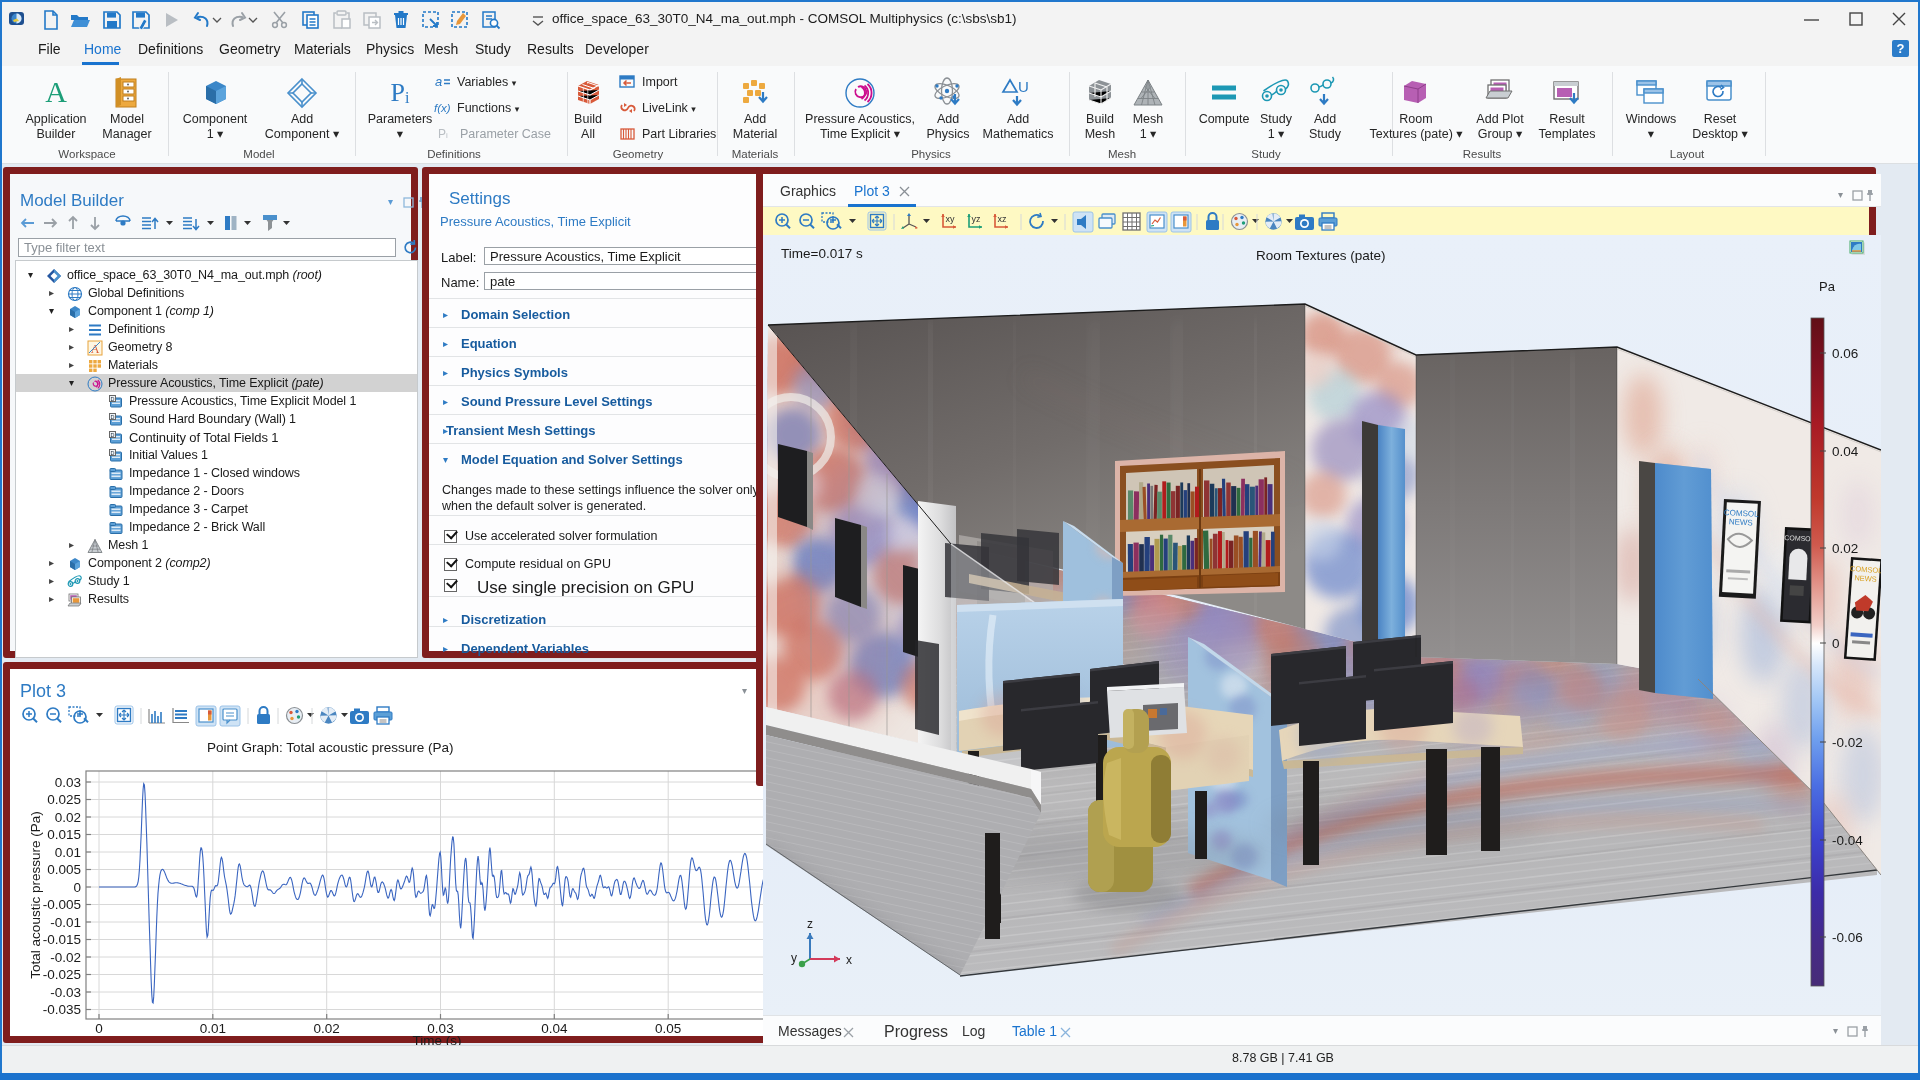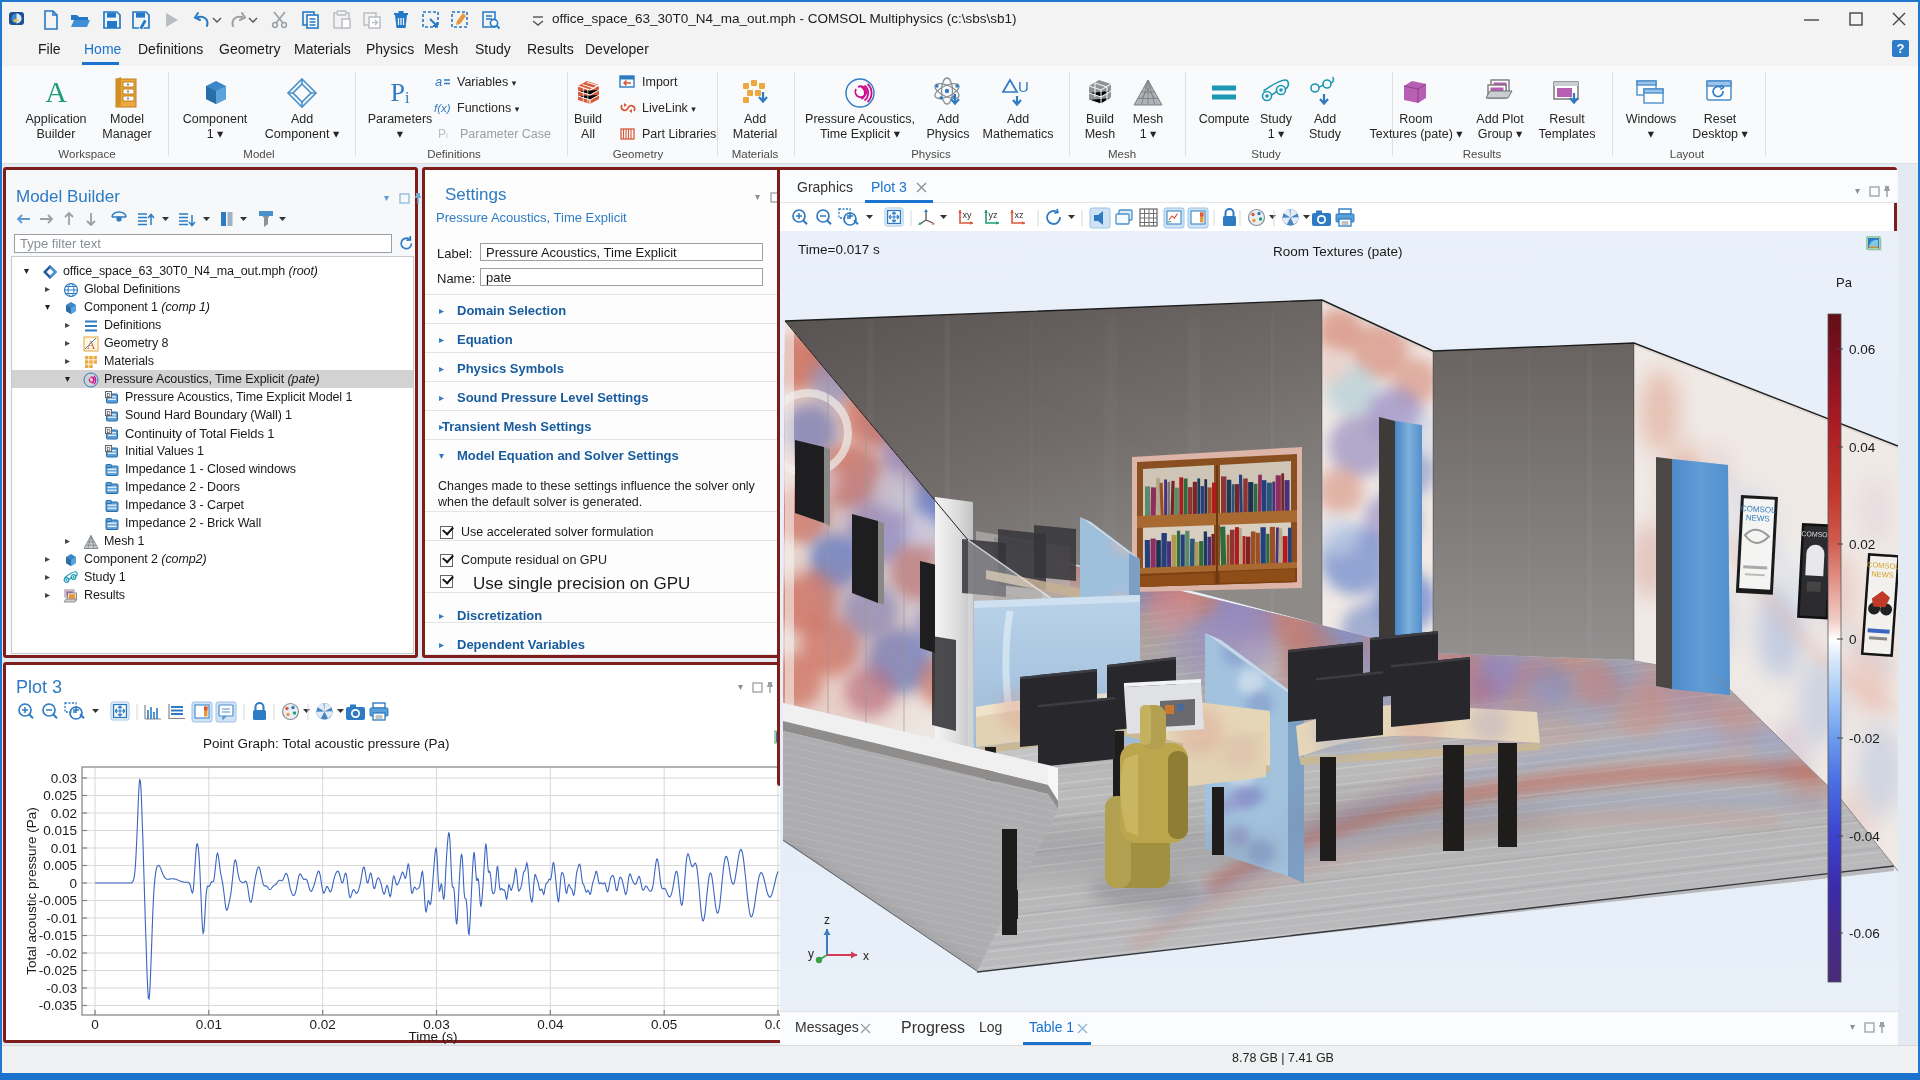--- a/index.html
+++ b/index.html
@@ -1,17 +1,17 @@
 <!DOCTYPE html>
 <html><head><meta charset="utf-8"><title>COMSOL</title><style>
 *{box-sizing:border-box;margin:0;padding:0}
 html,body{width:1920px;height:1080px;overflow:hidden}
 body{font-family:"Liberation Sans",sans-serif;background:#e3eaf2;position:relative;font-size:13px;color:#1a1a1a}
 .abs{position:absolute}
-.panel{position:absolute;background:#f6f8fa;border:3px solid #7f1d1d;border-radius:3px}
+.panel{position:absolute;background:#f6f8fa;border:7px solid #7f1d1d;border-radius:3px}
 .ptitle{color:#2e7bc4;font-size:17px}
 .icon{display:inline-block;vertical-align:middle}
 .sec{color:#175b9e;font-size:13px;font-weight:bold}
 .rbtn{position:absolute;text-align:center;font-size:12.5px;color:#262626;line-height:15px}
 .chk{position:absolute;width:13px;height:13px;border:1px solid #666;background:#fff}
 .chk:after{content:"";position:absolute;left:2px;top:-1px;width:8px;height:5px;border-left:2px solid #111;border-bottom:2px solid #111;transform:rotate(-48deg)}
 </style></head><body>
 
 <div class="abs" style="left:0;top:0;width:1920px;height:2px;background:#2077cd"></div>
 <div class="abs" style="left:0;top:0;width:2px;height:1080px;background:#2077cd"></div>
@@ -745,21 +745,21 @@
       <line x1="544.3" y1="345" x2="544.3" y2="350" stroke="#808080" stroke-width="1.2"></line>
       <text x="658.2" y="364" text-anchor="middle" font-size="13.5" fill="#1a1a1a">0.05</text>
       <line x1="658.2" y1="345" x2="658.2" y2="350" stroke="#808080" stroke-width="1.2"></line>
       <text x="772.0" y="364" text-anchor="middle" font-size="13.5" fill="#1a1a1a">0.06</text>
       <line x1="772.0" y1="345" x2="772.0" y2="350" stroke="#808080" stroke-width="1.2"></line>
       <text x="427" y="376" text-anchor="middle" font-size="13.5" fill="#1a1a1a">Time (s)</text>
       <text x="30" y="226" text-anchor="middle" font-size="13.5" fill="#1a1a1a" transform="rotate(-90 30 226)">Total acoustic pressure (Pa)</text>
       <polyline points="89.0,218.0 89.6,218.0 90.2,218.0 90.9,218.0 91.5,218.0 92.1,218.0 92.7,218.0 93.4,218.0 94.0,218.0 94.6,218.0 95.2,218.0 95.8,218.0 96.5,218.0 97.1,218.0 97.7,218.0 98.3,218.0 98.9,218.0 99.6,218.0 100.2,218.0 100.8,218.0 101.4,218.0 102.1,218.0 102.7,218.0 103.3,218.0 103.9,218.0 104.5,218.0 105.2,218.0 105.8,218.0 106.4,218.0 107.0,218.0 107.6,218.0 108.3,218.0 108.9,218.0 109.5,218.0 110.1,218.0 110.8,218.0 111.4,218.0 112.0,218.0 112.6,218.0 113.2,218.0 113.9,218.0 114.5,218.0 115.1,218.0 115.7,218.0 116.3,218.0 117.0,218.0 117.6,218.0 118.2,218.0 118.8,218.0 119.5,218.0 120.1,218.0 120.7,218.0 121.3,218.0 121.9,218.0 122.6,218.0 123.2,218.0 123.8,218.0 124.4,218.0 125.0,217.9 125.7,217.7 126.3,217.3 126.9,216.5 127.5,215.0 128.2,212.3 128.8,207.7 129.4,200.6 130.0,190.7 130.6,177.7 131.3,162.5 131.9,146.3 132.5,131.5 133.1,120.2 133.7,114.7 134.4,116.0 135.0,124.1 135.6,137.9 136.2,155.5 136.9,175.0 137.5,195.2 138.1,215.4 138.7,235.5 139.3,255.7 140.0,275.9 140.6,295.2 141.2,312.4 141.8,325.6 142.4,333.2 143.1,334.0 143.7,327.9 144.3,316.0 144.9,300.0 145.6,282.1 146.2,264.3 146.8,248.2 147.4,234.8 148.0,224.1 148.7,216.1 149.3,210.3 149.9,206.2 150.5,203.4 151.1,201.6 151.8,200.6 152.4,200.3 153.0,200.5 153.6,201.3 154.3,202.5 154.9,203.9 155.5,205.5 156.1,207.1 156.7,208.7 157.4,210.2 158.0,211.4 158.6,212.4 159.2,213.1 159.8,213.6 160.5,214.0 161.1,214.2 161.7,214.2 162.3,214.2 163.0,214.2 163.6,214.1 164.2,214.0 164.8,213.9 165.4,213.8 166.1,213.8 166.7,213.8 167.3,213.8 167.9,213.9 168.5,214.0 169.2,214.2 169.8,214.3 170.4,214.5 171.0,214.8 171.7,215.0 172.3,215.2 172.9,215.5 173.5,215.7 174.1,216.0 174.8,216.2 175.4,216.4 176.0,216.6 176.6,216.8 177.2,217.0 177.9,217.1 178.5,217.2 179.1,217.2 179.7,217.2 180.4,217.3 181.0,217.3 181.6,217.3 182.2,217.4 182.8,217.7 183.5,218.4 184.1,219.8 184.7,222.0 185.3,224.8 185.9,227.3 186.6,228.0 187.2,225.6 187.8,219.4 188.4,210.0 189.1,199.2 189.7,189.4 190.3,182.3 190.9,179.0 191.5,179.1 192.2,182.2 192.8,188.1 193.4,196.8 194.0,208.4 194.6,222.6 195.3,238.1 195.9,252.5 196.5,263.2 197.1,268.0 197.8,266.3 198.4,258.9 199.0,248.3 199.6,237.4 200.2,228.7 200.9,223.4 201.5,221.3 202.1,221.1 202.7,221.4 203.3,221.2 204.0,220.0 204.6,218.4 205.2,217.2 205.8,216.7 206.5,216.9 207.1,216.8 207.7,215.6 208.3,212.5 208.9,207.3 209.6,201.0 210.2,194.8 210.8,190.2 211.4,188.4 212.0,189.5 212.7,193.1 213.3,198.1 213.9,203.1 214.5,207.5 215.2,211.0 215.8,213.9 216.4,216.9 217.0,220.6 217.6,225.3 218.3,230.8 218.9,236.3 219.5,240.9 220.1,244.0 220.7,245.1 221.4,244.5 222.0,242.5 222.6,240.0 223.2,237.1 223.9,234.2 224.5,230.9 225.1,226.9 225.7,221.9 226.3,215.9 227.0,209.4 227.6,203.3 228.2,198.4 228.8,195.5 229.4,194.9 230.1,196.6 230.7,199.9 231.3,204.0 231.9,208.0 232.6,211.3 233.2,213.7 233.8,215.2 234.4,216.1 235.0,216.7 235.7,217.2 236.3,217.6 236.9,217.8 237.5,217.7 238.1,217.3 238.8,216.6 239.4,216.2 240.0,216.3 240.6,217.5 241.3,220.0 241.9,223.5 242.5,227.6 243.1,231.8 243.7,235.1 244.4,237.1 245.0,237.3 245.6,235.9 246.2,233.0 246.8,229.1 247.5,224.8 248.1,220.5 248.7,216.5 249.3,212.9 250.0,209.6 250.6,206.8 251.2,204.5 251.8,202.9 252.4,202.0 253.1,202.2 253.7,203.4 254.3,205.6 254.9,208.6 255.6,211.9 256.2,215.0 256.8,217.6 257.4,219.5 258.0,220.5 258.7,220.9 259.3,220.9 259.9,220.8 260.5,221.0 261.1,221.6 261.8,222.4 262.4,223.3 263.0,224.1 263.6,224.5 264.3,224.5 264.9,224.1 265.5,223.3 266.1,222.4 266.7,221.6 267.4,220.9 268.0,220.5 268.6,220.1 269.2,219.7 269.8,219.3 270.5,218.6 271.1,217.7 271.7,216.8 272.3,215.9 273.0,215.4 273.6,215.2 274.2,215.3 274.8,215.6 275.4,215.8 276.1,215.8 276.7,215.2 277.3,214.1 277.9,212.6 278.5,211.0 279.2,209.5 279.8,208.5 280.4,208.4 281.0,209.3 281.7,211.1 282.3,213.7 282.9,216.7 283.5,219.8 284.1,222.8 284.8,225.3 285.4,227.4 286.0,228.9 286.6,230.0 287.2,230.5 287.9,230.5 288.5,229.9 289.1,228.6 289.7,226.5 290.4,223.8 291.0,220.6 291.6,217.2 292.2,214.0 292.8,211.3 293.5,209.6 294.1,208.9 294.7,209.2 295.3,210.2 295.9,211.5 296.6,212.9 297.2,213.9 297.8,214.4 298.4,214.4 299.1,214.2 299.7,214.1 300.3,214.3 300.9,215.2 301.5,216.8 302.2,218.9 302.8,221.3 303.4,223.5 304.0,225.2 304.6,226.1 305.3,226.3 305.9,225.7 306.5,224.4 307.1,222.8 307.8,220.9 308.4,218.9 309.0,216.8 309.6,214.6 310.2,212.2 310.9,209.9 311.5,207.9 312.1,206.5 312.7,206.1 313.3,207.0 314.0,209.3 314.6,212.7 315.2,216.8 315.8,221.0 316.5,224.7 317.1,227.1 317.7,228.1 318.3,227.7 318.9,226.3 319.6,224.3 320.2,222.6 320.8,221.6 321.4,221.5 322.0,222.5 322.7,224.0 323.3,225.6 323.9,226.7 324.5,226.8 325.2,225.9 325.8,223.9 326.4,221.3 327.0,218.3 327.6,215.4 328.3,212.9 328.9,210.8 329.5,209.2 330.1,207.9 330.7,206.8 331.4,206.2 332.0,206.1 332.6,206.8 333.2,208.3 333.9,210.5 334.5,213.2 335.1,215.7 335.7,217.5 336.3,218.0 337.0,217.1 337.6,215.0 338.2,212.2 338.8,209.7 339.4,208.3 340.1,208.7 340.7,211.3 341.3,215.5 341.9,220.8 342.6,225.9 343.2,230.0 343.8,232.3 344.4,232.6 345.0,231.4 345.7,229.1 346.3,226.8 346.9,225.2 347.5,224.6 348.1,225.0 348.8,226.0 349.4,227.3 350.0,228.1 350.6,228.4 351.3,227.8 351.9,226.7 352.5,225.1 353.1,223.2 353.7,220.9 354.4,218.2 355.0,214.9 355.6,211.2 356.2,207.4 356.8,204.2 357.5,202.3 358.1,202.1 358.7,203.9 359.3,207.3 360.0,211.5 360.6,215.3 361.2,217.6 361.8,217.9 362.4,216.3 363.1,213.3 363.7,210.3 364.3,208.3 364.9,208.2 365.5,210.3 366.2,213.9 366.8,218.0 367.4,221.5 368.0,223.4 368.7,223.4 369.3,221.8 369.9,219.2 370.5,216.4 371.1,214.3 371.8,213.1 372.4,212.9 373.0,213.5 373.6,214.6 374.2,216.1 374.9,218.1 375.5,220.4 376.1,223.2 376.7,225.9 377.4,228.1 378.0,229.1 378.6,228.6 379.2,226.6 379.8,223.9 380.5,221.5 381.1,220.5 381.7,221.5 382.3,224.2 382.9,227.7 383.6,230.6 384.2,231.6 384.8,230.0 385.4,225.9 386.1,220.6 386.7,215.5 387.3,212.1 387.9,211.0 388.5,212.2 389.2,214.8 389.8,217.5 390.4,219.4 391.0,220.0 391.6,219.5 392.3,218.2 392.9,216.7 393.5,215.2 394.1,213.5 394.8,211.6 395.4,209.5 396.0,207.8 396.6,207.1 397.2,207.7 397.9,209.6 398.5,211.9 399.1,213.4 399.7,212.9 400.3,210.1 401.0,205.6 401.6,201.2 402.2,199.0 402.8,200.3 403.5,205.4 404.1,212.8 404.7,220.4 405.3,226.0 405.9,228.3 406.6,227.7 407.2,225.5 407.8,223.2 408.4,222.1 409.0,222.3 409.7,223.3 410.3,224.1 410.9,224.3 411.5,223.9 412.2,223.4 412.8,222.8 413.4,221.9 414.0,219.8 414.6,216.1 415.3,211.4 415.9,207.5 416.5,206.5 417.1,210.2 417.8,218.5 418.4,229.5 419.0,239.6 419.6,245.8 420.2,246.8 420.9,243.6 421.5,239.0 422.1,235.9 422.7,235.6 423.3,237.5 424.0,239.4 424.6,239.1 425.2,235.4 425.8,228.9 426.5,221.0 427.1,212.9 427.7,204.9 428.3,197.1 428.9,189.7 429.6,184.4 430.2,183.2 430.8,187.8 431.4,197.9 432.0,210.3 432.7,220.9 433.3,226.2 433.9,225.6 434.5,221.9 435.2,219.0 435.8,220.2 436.4,225.3 437.0,231.5 437.6,234.7 438.3,232.0 438.9,223.6 439.5,211.9 440.1,199.8 440.7,189.0 441.4,179.9 442.0,172.5 442.6,167.9 443.2,168.1 443.9,174.7 444.5,187.1 445.1,201.9 445.7,214.3 446.3,221.0 447.0,222.4 447.6,222.4 448.2,225.8 448.8,234.4 449.4,246.2 450.1,256.0 450.7,259.3 451.3,254.3 451.9,243.4 452.6,230.3 453.2,218.0 453.8,207.4 454.4,198.3 455.0,191.5 455.7,189.0 456.3,192.8 456.9,203.1 457.5,216.3 458.1,227.5 458.8,233.1 459.4,233.8 460.0,233.9 460.6,238.1 461.3,247.8 461.9,259.8 462.5,268.4 463.1,269.4 463.7,262.4 464.4,250.5 465.0,237.1 465.6,224.1 466.2,211.6 466.8,199.8 467.5,190.6 468.1,187.2 468.7,191.1 469.3,200.3 470.0,209.9 470.6,215.3 471.2,215.4 471.8,213.6 472.4,214.6 473.1,220.9 473.7,230.5 474.3,238.7 474.9,241.6 475.5,238.6 476.2,231.6 476.8,223.1 477.4,213.7 478.0,203.1 478.7,191.6 479.3,182.2 479.9,178.6 480.5,182.6 481.1,191.8 481.8,201.3 482.4,206.7 483.0,207.4 483.6,206.5 484.2,208.0 484.9,213.2 485.5,220.1 486.1,225.6 486.7,228.3 487.4,228.7 488.0,228.2 488.6,227.0 489.2,223.5 489.8,216.7 490.5,208.2 491.1,202.0 491.7,201.5 492.3,207.2 492.9,215.6 493.6,222.3 494.2,225.0 494.8,224.5 495.4,223.6 496.1,223.8 496.7,224.8 497.3,225.2 497.9,224.8 498.5,225.1 499.2,227.4 499.8,231.3 500.4,234.2 501.0,233.4 501.6,228.8 502.3,223.1 502.9,219.7 503.5,220.1 504.1,222.9 504.8,225.1 505.4,225.1 506.0,223.3 506.6,221.0 507.2,218.8 507.9,215.8 508.5,211.4 509.1,206.5 509.7,203.7 510.3,205.4 511.0,211.3 511.6,218.6 512.2,224.1 512.8,226.1 513.5,225.5 514.1,224.2 514.7,223.0 515.3,221.2 515.9,217.8 516.6,213.2 517.2,209.0 517.8,206.8 518.4,206.2 519.0,205.4 519.7,203.0 520.3,199.7 520.9,198.0 521.5,200.1 522.2,206.2 522.8,214.5 523.4,222.3 524.0,228.3 524.6,232.7 525.3,235.8 525.9,236.9 526.5,234.6 527.1,228.4 527.7,220.1 528.4,213.0 529.0,209.5 529.6,209.8 530.2,212.0 530.9,214.1 531.5,215.6 532.1,217.3 532.7,220.1 533.3,223.3 534.0,225.4 534.6,225.4 535.2,224.3 535.8,224.0 536.4,225.6 537.1,228.1 537.7,229.3 538.3,227.8 538.9,224.1 539.6,220.4 540.2,218.4 540.8,218.0 541.4,217.7 542.0,216.6 542.7,215.0 543.3,214.1 543.9,214.4 544.5,214.7 545.1,212.9 545.8,208.4 546.4,202.5 547.0,198.2 547.6,197.6 548.3,200.9 548.9,206.4 549.5,212.5 550.1,218.5 550.7,224.8 551.4,231.1 552.0,235.8 552.6,236.6 553.2,232.4 553.8,224.7 554.5,216.5 555.1,210.6 555.7,208.0 556.3,207.7 557.0,208.5 557.6,210.1 558.2,213.2 558.8,218.1 559.4,223.6 560.1,227.5 560.7,228.2 561.3,225.7 561.9,222.1 562.5,219.7 563.2,219.7 563.8,221.1 564.4,222.5 565.0,223.3 565.7,224.1 566.3,225.8 566.9,228.4 567.5,230.3 568.1,229.6 568.8,225.7 569.4,219.4 570.0,213.0 570.6,208.2 571.2,205.3 571.9,203.2 572.5,201.2 573.1,199.5 573.7,199.3 574.4,201.6 575.0,206.3 575.6,211.8 576.2,216.1 576.8,218.4 577.5,219.5 578.1,220.6 578.7,222.6 579.3,225.1 580.0,226.9 580.6,227.2 581.2,226.2 581.8,225.3 582.4,225.6 583.1,227.2 583.7,229.0 584.3,229.3 584.9,227.6 585.5,224.2 586.2,220.5 586.8,217.6 587.4,215.6 588.0,213.8 588.7,211.5 589.3,208.8 589.9,206.7 590.5,206.3 591.1,208.3 591.8,211.9 592.4,215.6 593.0,218.0 593.6,218.7 594.2,218.3 594.9,217.9 595.5,218.0 596.1,218.6 596.7,219.1 597.4,218.8 598.0,218.1 598.6,217.8 599.2,218.7 599.8,221.0 600.5,224.0 601.1,226.4 601.7,226.9 602.3,225.1 602.9,221.8 603.6,218.1 604.2,215.0 604.8,212.8 605.4,211.6 606.1,210.8 606.7,210.4 607.3,210.8 607.9,212.4 608.5,215.4 609.2,219.3 609.8,223.1 610.4,225.4 611.0,225.5 611.6,223.4 612.3,219.9 612.9,216.2 613.5,213.5 614.1,212.2 614.8,212.2 615.4,213.2 616.0,214.8 616.6,216.8 617.2,219.4 617.9,222.4 618.5,225.6 619.1,228.3 619.7,229.4 620.3,228.5 621.0,225.5 621.6,221.0 622.2,216.1 622.8,212.0 623.5,209.6 624.1,209.0 624.7,210.0 625.3,211.8 625.9,213.7 626.6,215.5 627.2,216.9 627.8,218.0 628.4,218.8 629.0,219.3 629.7,219.2 630.3,218.4 630.9,216.7 631.5,214.5 632.2,212.6 632.8,211.4 633.4,211.6 634.0,213.4 634.6,216.3 635.3,219.6 635.9,222.7 636.5,224.6 637.1,225.3 637.7,224.8 638.4,223.5 639.0,222.2 639.6,221.3 640.2,221.1 640.9,221.6 641.5,222.6 642.1,223.8 642.7,224.8 643.3,225.7 644.0,226.1 644.6,226.3 645.2,225.9 645.8,224.9 646.4,223.0 647.1,220.0 647.7,215.8 648.3,210.7 648.9,205.2 649.6,200.1 650.2,196.1 650.8,194.0 651.4,194.2 652.0,196.7 652.7,201.0 653.3,206.3 653.9,211.9 654.5,216.8 655.1,220.5 655.8,222.8 656.4,223.8 657.0,223.9 657.6,223.6 658.3,223.3 658.9,223.5 659.5,224.2 660.1,225.4 660.7,227.0 661.4,228.6 662.0,230.1 662.6,231.2 663.2,231.7 663.8,231.8 664.5,231.2 665.1,229.9 665.7,228.1 666.3,225.5 667.0,222.3 667.6,218.7 668.2,214.8 668.8,211.2 669.4,208.3 670.1,206.5 670.7,206.4 671.3,208.2 671.9,211.8 672.5,216.9 673.2,223.0 673.8,229.2 674.4,234.7 675.0,238.6 675.7,240.2 676.3,239.3 676.9,235.7 677.5,229.9 678.1,222.5 678.8,214.3 679.4,206.2 680.0,199.2 680.6,193.7 681.2,190.3 681.9,188.9 682.5,189.4 683.1,191.3 683.7,193.9 684.4,196.8 685.0,199.2 685.6,200.9 686.2,201.7 686.8,201.5 687.5,200.7 688.1,199.5 688.7,198.5 689.3,198.2 689.9,199.0 690.6,201.1 691.2,204.8 691.8,209.9 692.4,216.2 693.1,223.3 693.7,230.7 694.3,238.0 694.9,244.6 695.5,249.9 696.2,253.7 696.8,255.8 697.4,255.9 698.0,254.2 698.6,250.8 699.3,246.0 699.9,240.3 700.5,234.0 701.1,227.6 701.8,221.6 702.4,216.3 703.0,212.1 703.6,209.3 704.2,208.0 704.9,208.3 705.5,210.0 706.1,213.1 706.7,217.3 707.3,222.3 708.0,227.7 708.6,233.1 709.2,238.2 709.8,242.5 710.5,245.8 711.1,247.8 711.7,248.3 712.3,247.4 712.9,244.9 713.6,241.1 714.2,236.1 714.8,230.3 715.4,223.9 716.0,217.3 716.7,210.8 717.3,204.9 717.9,199.8 718.5,195.8 719.2,193.0 719.8,191.5 720.4,191.3 721.0,192.3 721.6,194.4 722.3,197.4 722.9,201.0 723.5,204.9 724.1,208.7 724.7,212.3 725.4,215.3 726.0,217.6 726.6,218.9 727.2,219.1 727.9,218.4 728.5,216.6 729.1,213.9 729.7,210.4 730.3,206.5 731.0,202.2 731.6,197.9 732.2,193.9 732.8,190.3 733.4,187.4 734.1,185.4 734.7,184.5 735.3,184.7 735.9,186.0 736.6,188.5 737.2,192.1 737.8,196.6 738.4,201.9 739.0,207.7 739.7,214.0 740.3,220.3 740.9,226.6 741.5,232.6 742.2,238.0 742.8,242.6 743.4,246.4 744.0,249.3 744.6,251.1 745.3,251.8 745.9,251.4 746.5,250.1 747.1,247.9 747.7,244.9 748.4,241.3 749.0,237.2 749.6,232.9 750.2,228.5 750.9,224.1 751.5,220.1 752.1,216.4 752.7,213.3 753.3,210.8 754.0,209.0 754.6,207.9 755.2,207.6 755.8,208.0 756.4,209.0 757.1,210.6 757.7,212.7 758.3,215.2 758.9,217.8 759.6,220.6 760.2,223.3 760.8,225.8 761.4,228.0 762.0,229.8 762.7,231.2 763.3,232.0 763.9,232.2 764.5,231.8 765.1,230.9 765.8,229.5 766.4,227.6 767.0,225.4 767.6,222.9 768.3,220.3 768.9,217.6 769.5,214.9 770.1,212.4 770.7,210.1 771.4,208.2 772.0,206.5" fill="none" stroke="#3a65c0" stroke-width="1.1"></polyline>
     </svg>
 </div>
-<div class="panel" style="left:777px;top:167px;width:1120px;height:619px;background:#ffffff">
+<div class="panel" style="left:756px;top:167px;width:1120px;height:619px;background:#fef9c3">
 <div class="abs" style="left:0;top:0;width:1118px;height:33px;background:#fbfcfd;border-bottom:1px solid #e2e5e8"></div>
 <div class="abs" style="left:17px;top:9px;font-size:14px;color:#333">Graphics</div>
 <div class="abs" style="left:91px;top:9px;font-size:14px;color:#1973cf">Plot 3</div>
 <svg class="abs" style="left:136px;top:12px" width="11" height="11">
       <path d="M1 1 l9 9 M10 1 l-9 9" stroke="#8a9096" stroke-width="1.3"></path>
     </svg>
 <div class="abs" style="left:85px;top:30px;width:68px;height:3px;background:#1973cf"></div>
 <div class="abs" style="left:1075px;top:15px;color:#8a9096;font-size:10px">▾</div>
 <svg class="abs" style="left:1089px;top:16px" width="11" height="11">
       <rect x="1" y="1" width="9" height="9" fill="none" stroke="#9aa0a6" stroke-width="1.3"></rect>

